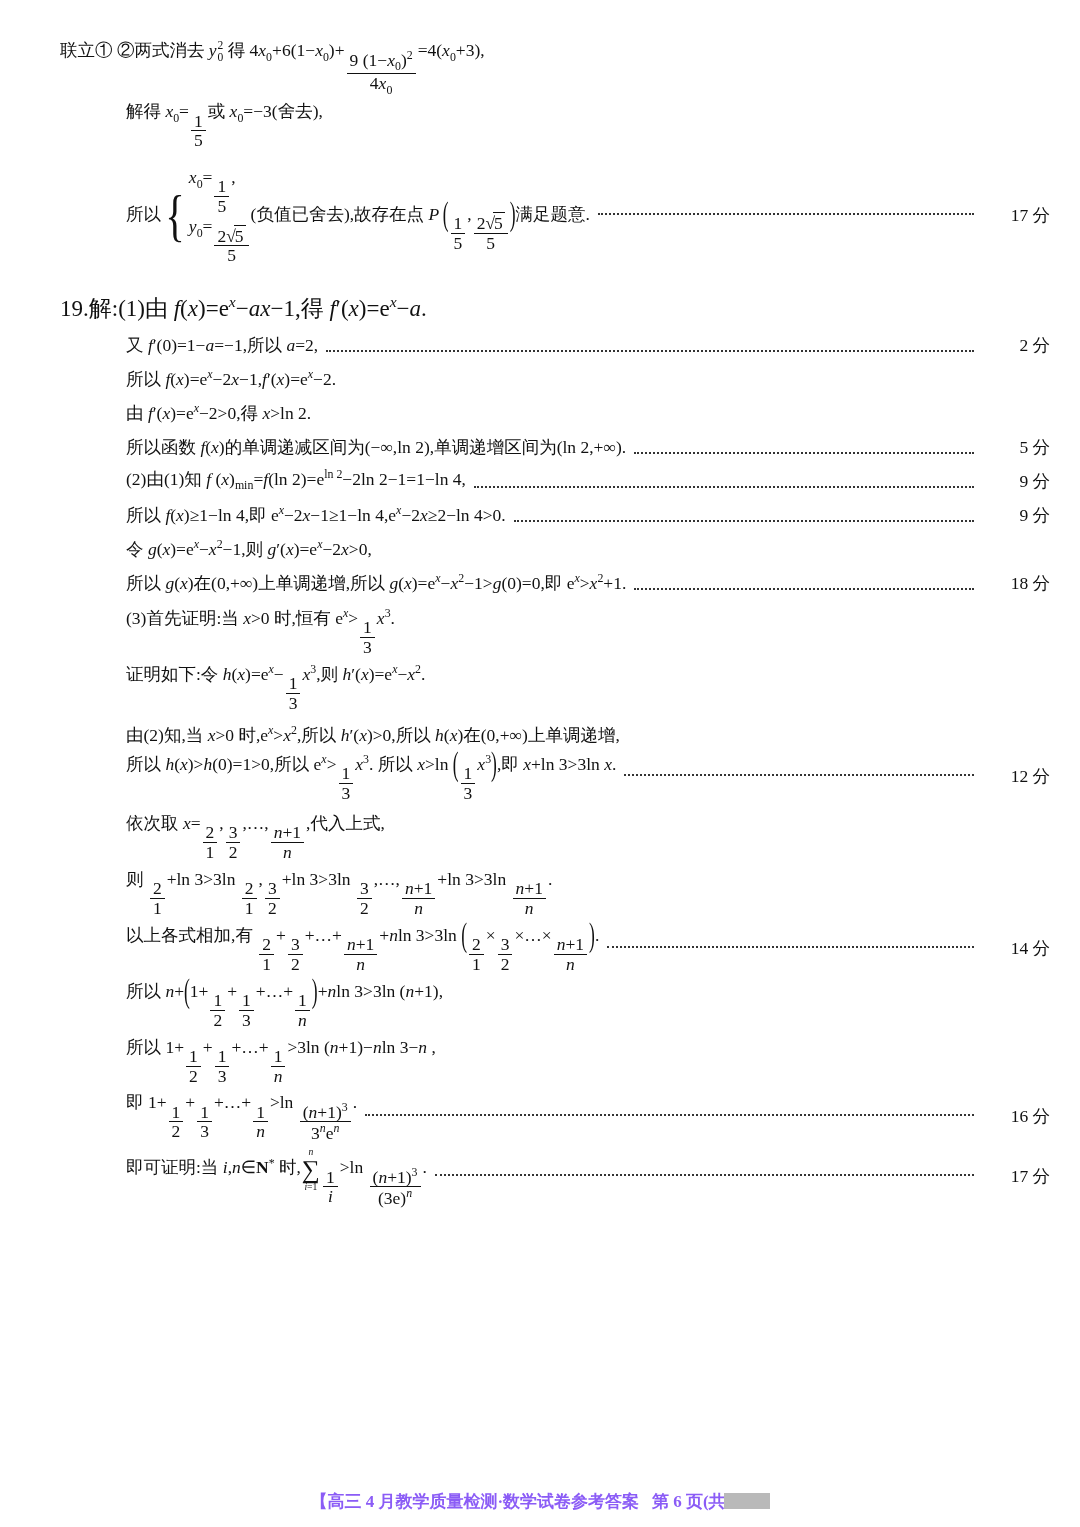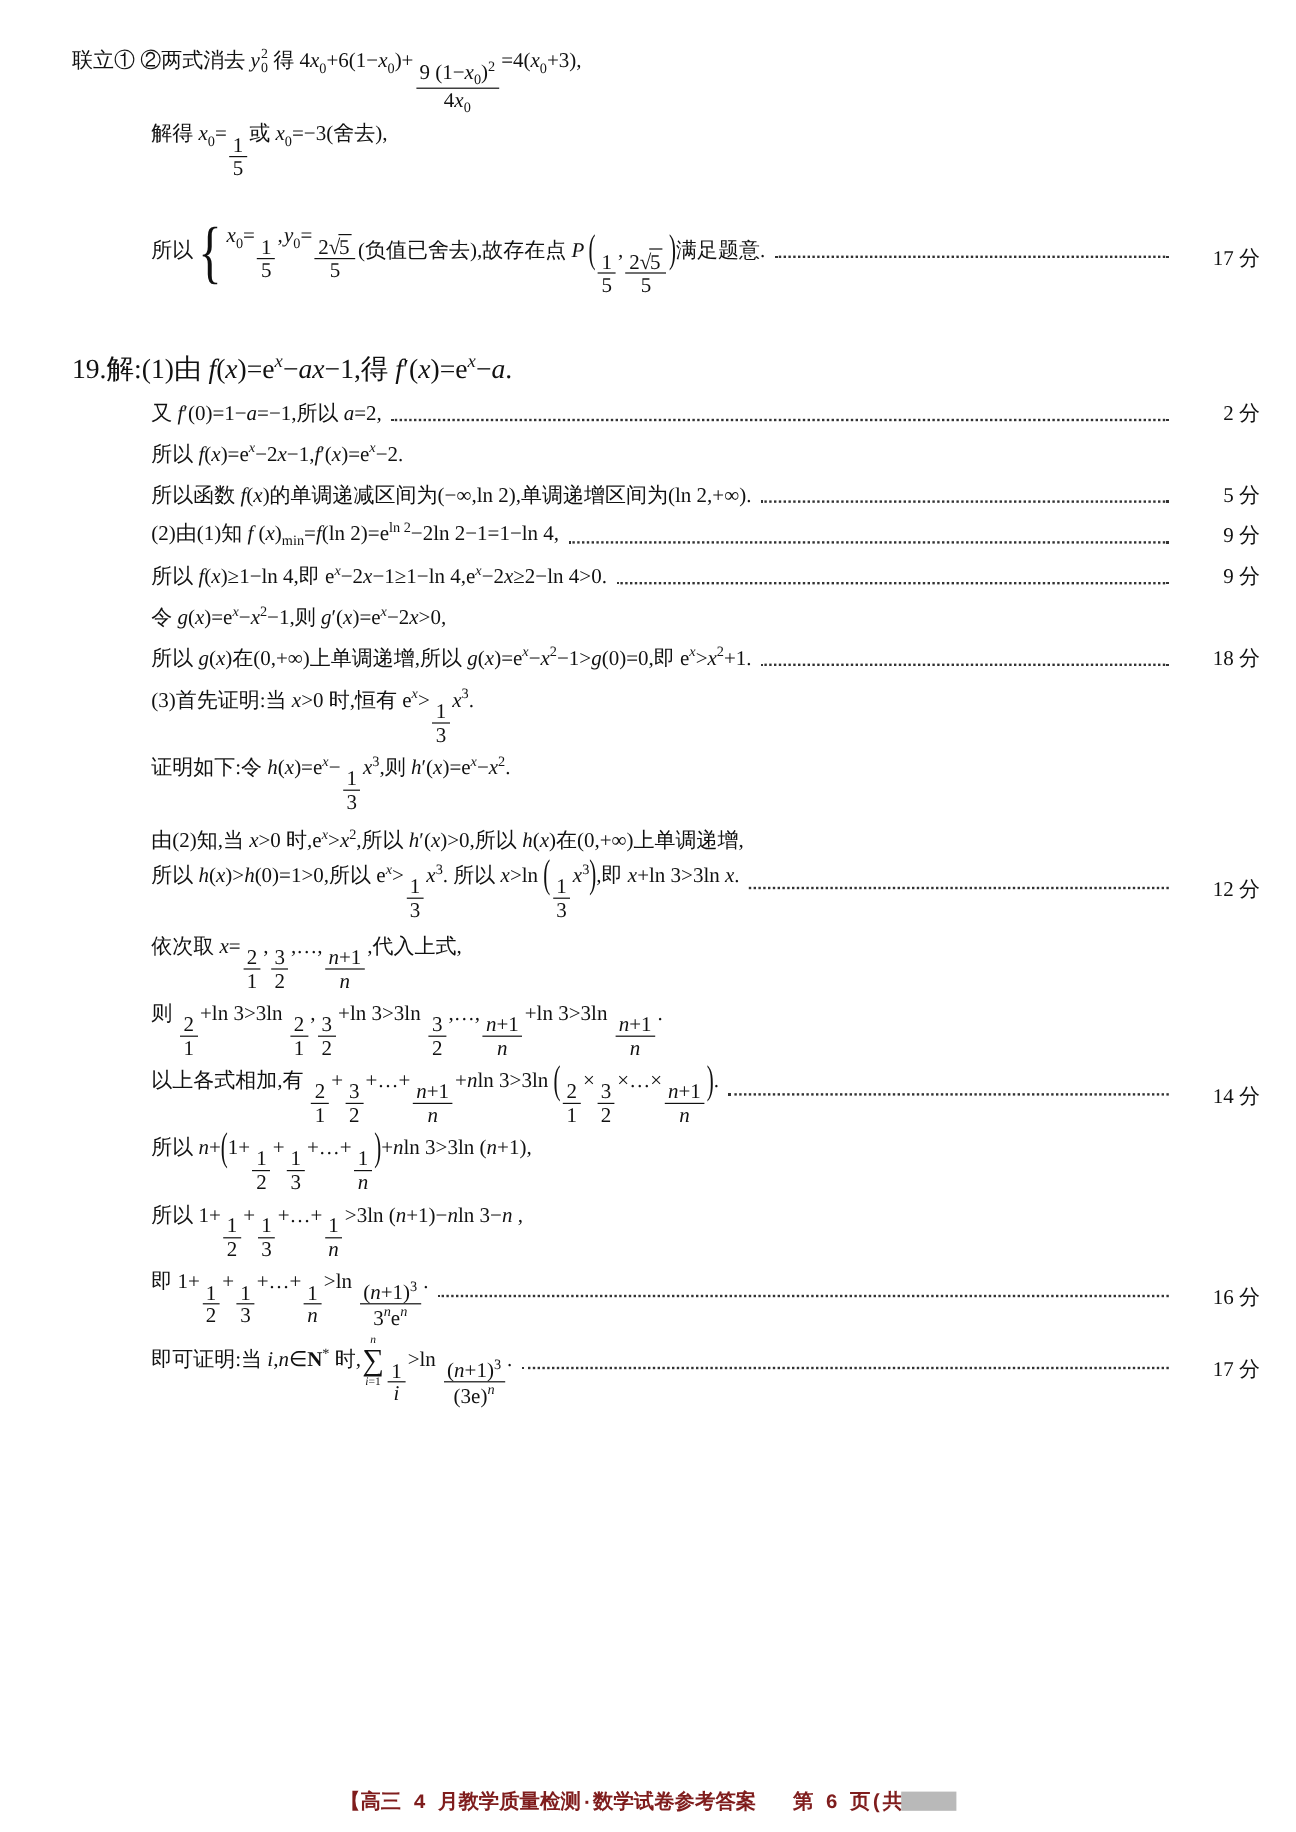--- a/index.html
+++ b/index.html
@@ -81,36 +81,36 @@
     align-items:center;
     vertical-align:middle;
   }
   .brace {
     font-size:58px;
     line-height:0.9;
     font-weight:300;
     transform:scaleX(0.7);
     display:inline-block;
   }
-  .cases-rows { display:inline-flex; gap:1px; }
+  .cases-rows { display:inline-flex; flex-direction:column; gap:1px; }
   .sumop {
     display:inline-flex; flex-direction:column; align-items:center;
     vertical-align:middle; line-height:1; margin:0 1px;
   }
   .sumop .lim { font-size:0.55em; }
   .sumop .sig { font-size:1.45em; }
   
   .footer {
     position:absolute;
     left:0; right:0; bottom:14px;
     text-align:center;
-    font-family:Liberation Mono, monospace;
+    font-family:Liberation Serif, serif;
     font-size:17px;
     font-weight:bold;
-    color:#7f1d1d;
+    color:#8b5cf6;
   }
   .footer .page-no { font-weight:bold; }
   .footer .smudge {
     display:inline-block;
     width:46px; height:16px;
     background:#b9b9b9;
     vertical-align:-2px;
     margin-left:-2px;
     filter:blur(0.6px);
   }
@@ -183,20 +183,25 @@
       <span class="dots"></span>
       <span class="score">2 分</span>
     </div>
 
     <div class="line">
       <span class="body-text m indent2">
         所以&nbsp;<span class="it">f</span>(<span class="it">x</span>)=e<span class="sup"><span class="it">x</span></span>−2<span class="it">x</span>−1,<span class="it">f</span>′(<span class="it">x</span>)=e<span class="sup"><span class="it">x</span></span>−2.
       </span>
     </div>
 
+    <div class="line">
+      <span class="body-text m indent2">
+        由&nbsp;<span class="it">f</span>′(<span class="it">x</span>)=e<span class="sup"><span class="it">x</span></span>−2&gt;0,得&nbsp;<span class="it">x</span>&gt;ln 2.
+      </span>
+    </div>
 
     <div class="line">
       <span class="body-text m indent2">
         所以函数&nbsp;<span class="it">f</span>(<span class="it">x</span>)的单调递减区间为(−∞,ln 2),单调递增区间为(ln 2,+∞).
       </span>
       <span class="dots"></span>
       <span class="score">5 分</span>
     </div>
 
     <div class="line">

